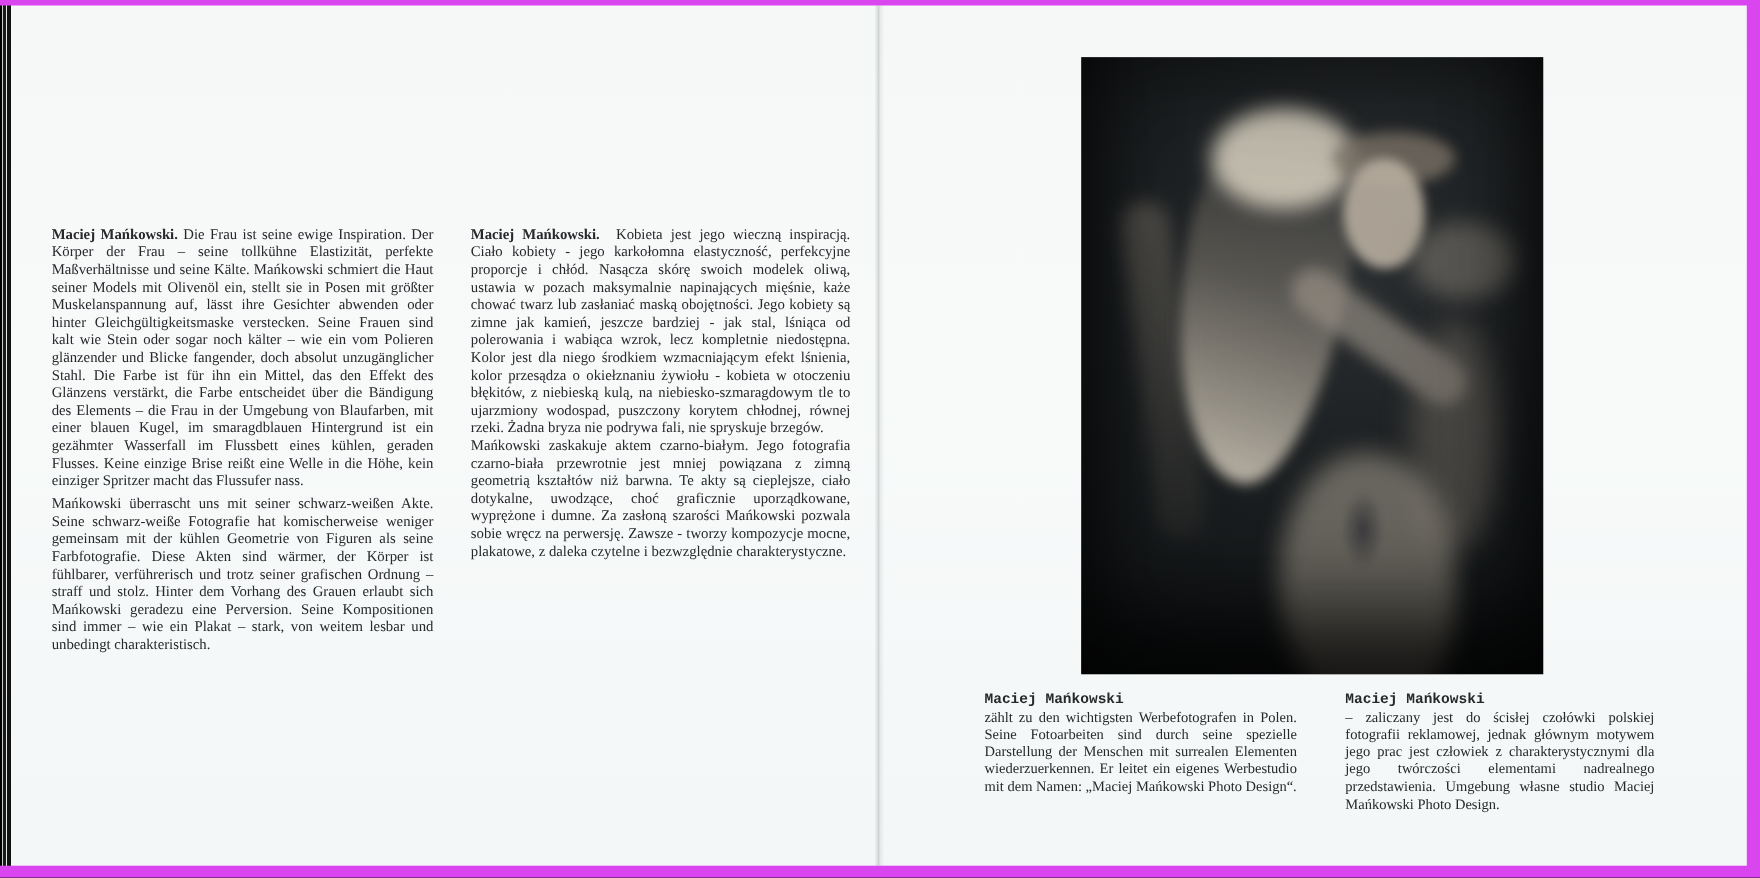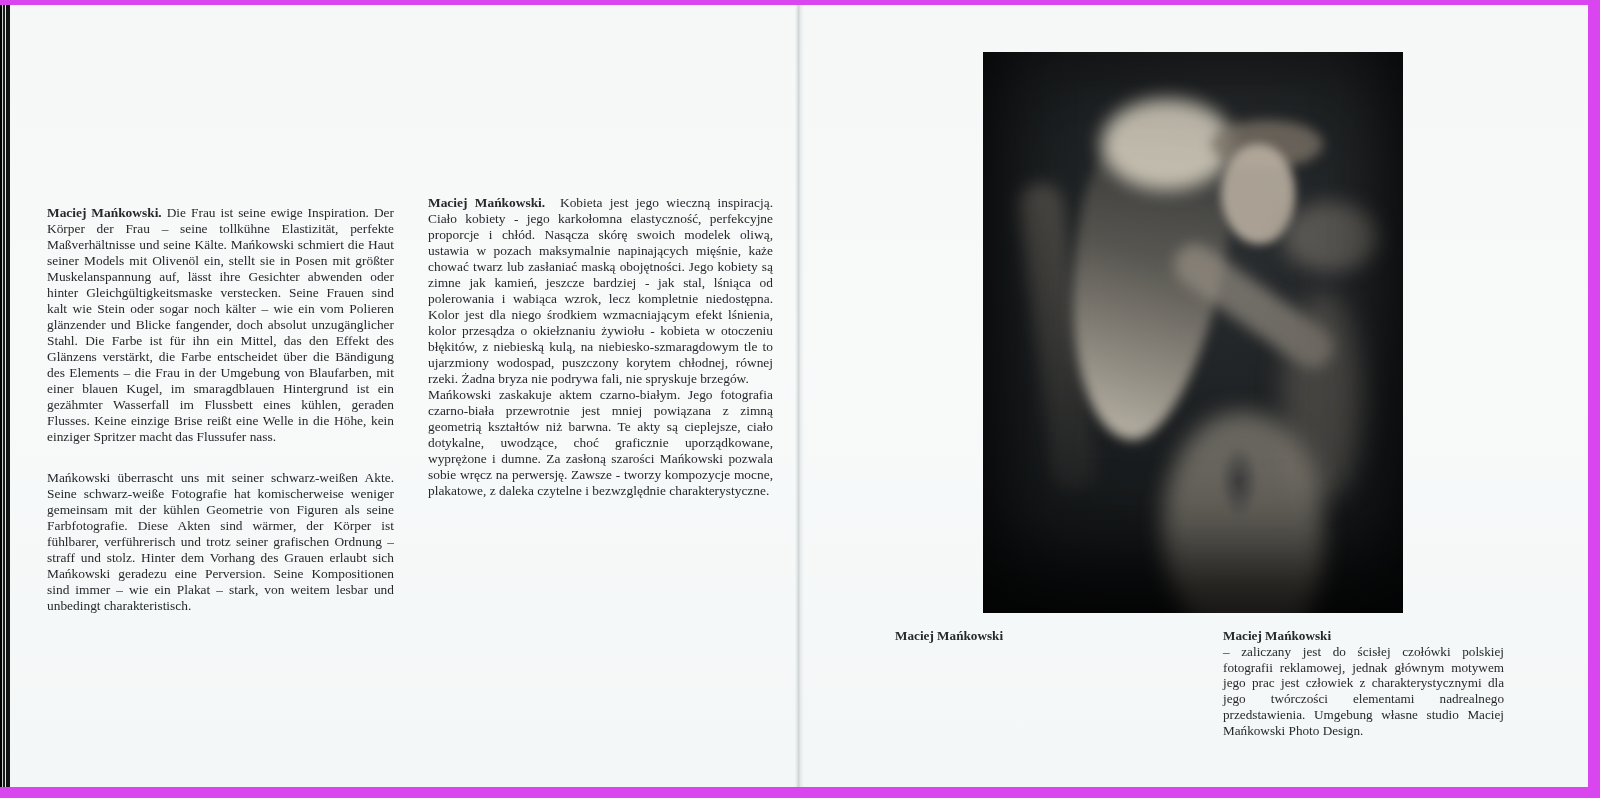--- a/index.html
+++ b/index.html
@@ -44,24 +44,24 @@
   
   .col {
     position: absolute;
     color: #26282b;
     font-size: 13.4px;
     line-height: 16px;
     text-align: justify;
     z-index: 3;
   }
   .col p { margin: 0; }
-  .col p + p.gap { margin-top: 25px; }
+  .col p + p.gap { margin-top: 5px; }
   .col strong { font-weight: bold; }
   .col-de { left: 47px;  top: 205px; width: 347px; }
-  .col-pl { left: 428px; top: 195px; width: 345px; }
+  .col-pl { left: 428px; top: 205px; width: 345px; }
   
   .photo {
     position: absolute;
     left: 983px; top: 52px;
     width: 420px; height: 561px;
     overflow: hidden;
     z-index: 2;
     background: radial-gradient(130% 100% at 58% 32%, #2c2f31 0%, #1a1d1f 42%, #0b0d0e 100%);
   }
   .photo::after {
@@ -151,21 +151,21 @@
   }
   
   .caption {
     position: absolute;
     color: #26282b;
     font-size: 13.2px;
     line-height: 15.8px;
     text-align: justify;
     z-index: 3;
   }
-  .caption .cap-title { font-weight: bold; display: block; }
+  .caption .cap-title { font-weight: bold; display: block; font-family: Liberation Mono, monospace; }
   .caption-de { left: 895px;  top: 628px; width: 284px; }
   .caption-pl { left: 1223px; top: 628px; width: 281px; }
 </style>
 </head>
 <body>
 
 <div class="scan">
 
   <div class="page-stack"></div>
 
@@ -192,20 +192,21 @@
     <div class="ph ph-shoulder"></div>
     <div class="ph ph-arm"></div>
     <div class="ph ph-torso"></div>
     <div class="ph ph-hip"></div>
     <div class="ph ph-tattoo"></div>
   </div>
 
 
   <div class="caption caption-de">
     <span class="cap-title">Maciej Mańkowski</span>
+    <span>zählt zu den wichtigsten Werbefotografen in Polen. Seine Fotoarbeiten sind durch seine spezielle Darstellung der Menschen mit surrealen Elementen wiederzuerkennen. Er leitet ein eigenes Werbestudio mit dem Namen: „Maciej Mańkowski Photo Design“.</span>
   </div>
 
   <div class="caption caption-pl">
     <span class="cap-title">Maciej Mańkowski</span>
     <span>– zaliczany jest do ścisłej czołówki polskiej fotografii reklamowej, jednak głównym motywem jego prac jest człowiek z charakterystycznymi dla jego twórczości elementami nadrealnego przedstawienia. Umgebung własne studio Maciej Mańkowski Photo Design.</span>
   </div>
 
 </div>
 
 </body></html>

